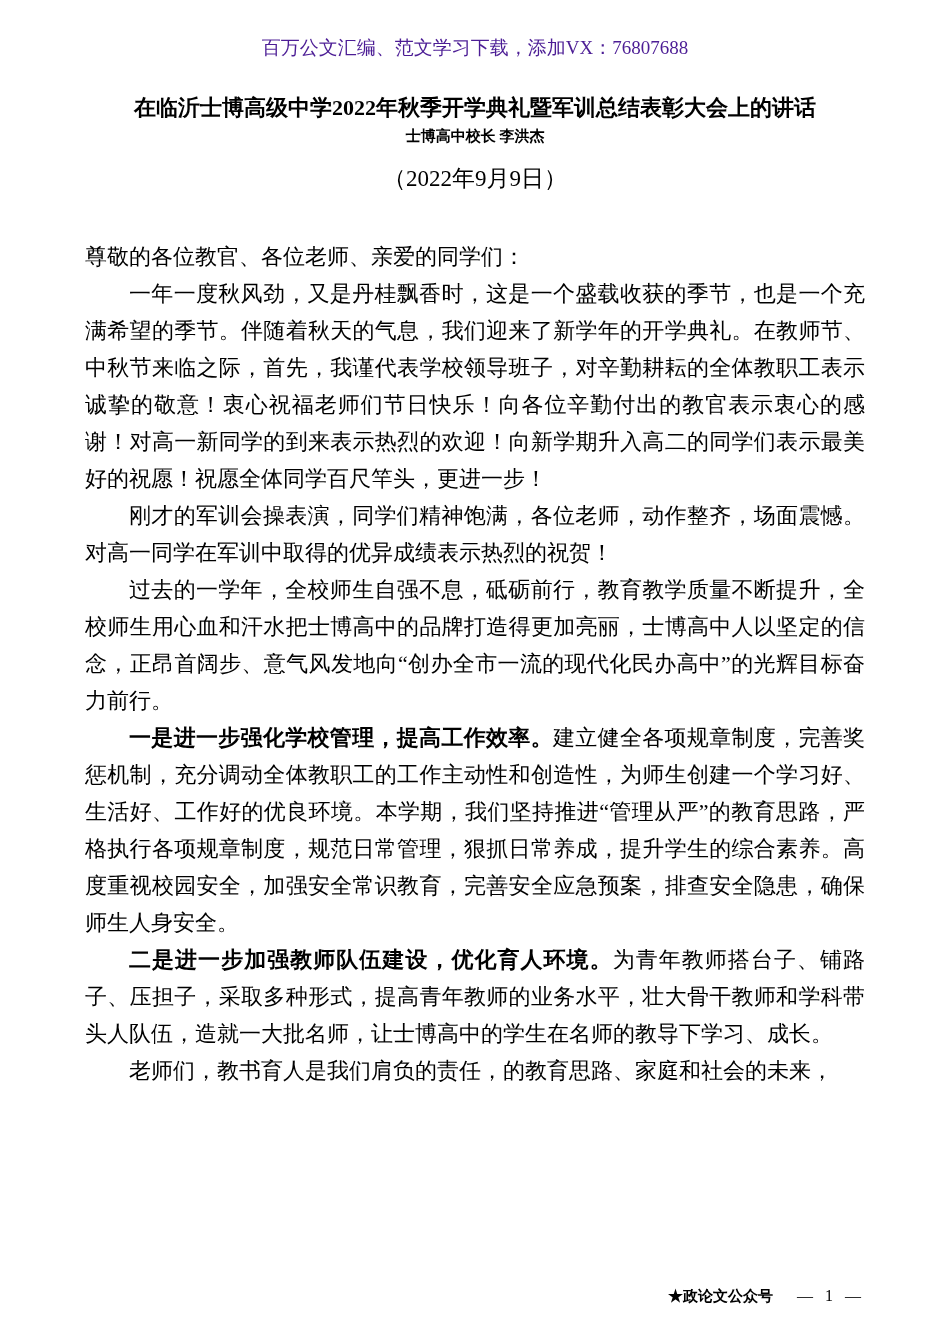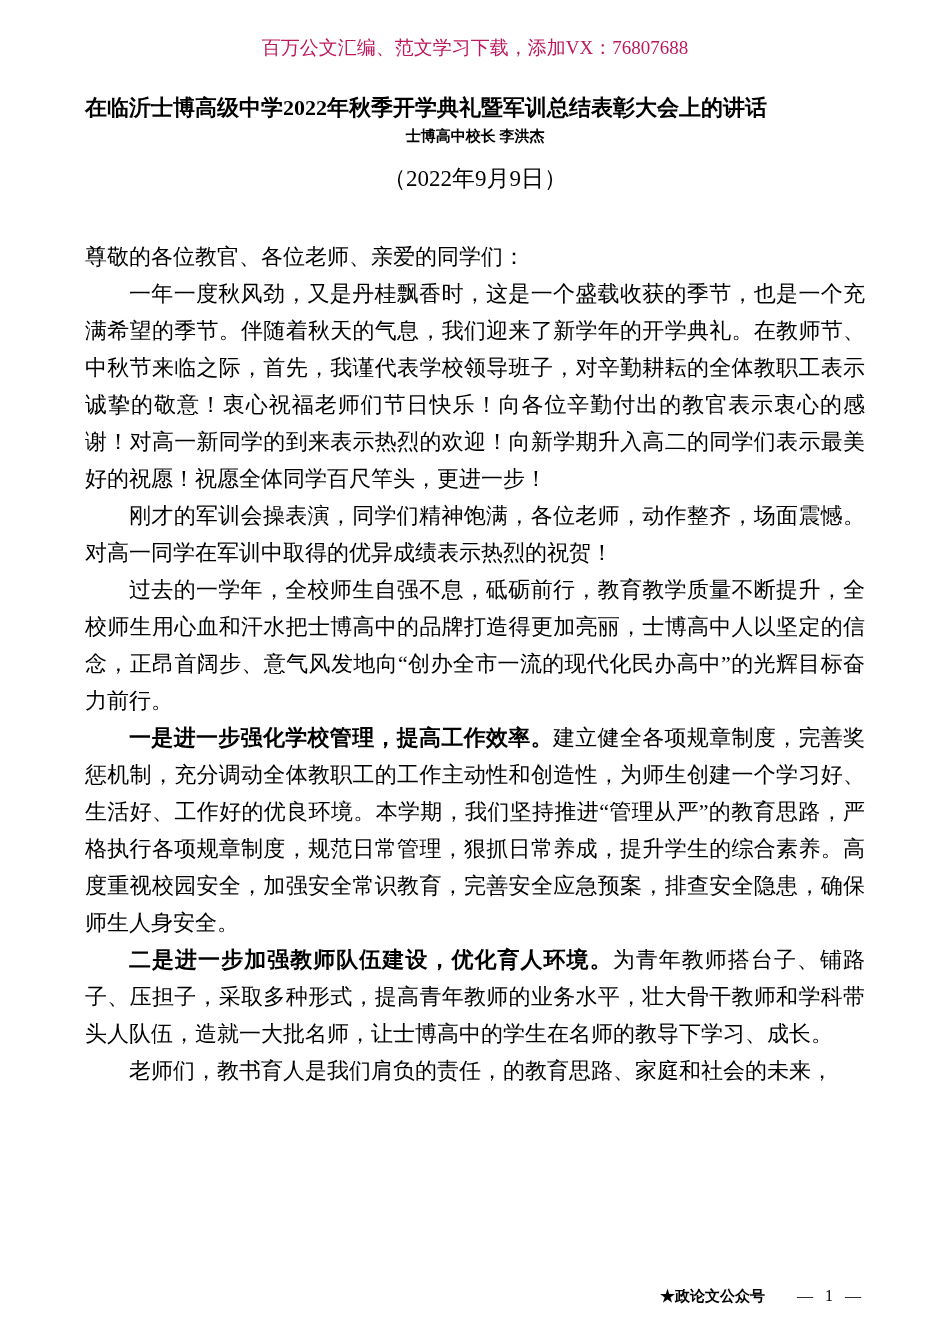--- a/index.html
+++ b/index.html
@@ -23,20 +23,21 @@
   }
   .notice {
     text-align: center;
     font-size: 19px;
     line-height: 24px;
     color: #e60000;
     font-weight: normal;
   }
   .title {
     margin: 34px 0 0 0;
+    text-align: center;
     font-size: 22px;
     line-height: 28px;
     font-weight: bold;
   }
   .subtitle {
     text-align: center;
     font-size: 15px;
     line-height: 28px;
     font-weight: bold;
   }
@@ -64,36 +65,36 @@
     font-weight: bold;
   }
   .footer {
     position: absolute;
     right: 85px;
     bottom: 38px;
     font-size: 15px;
     line-height: 20px;
     display: flex;
     align-items: baseline;
-    gap: 32px;
+    gap: 24px;
   }
   .footer .label {
     font-weight: bold;
   }
   .footer .pagenum {
     letter-spacing: 4px;
     font-size: 16px;
   }
 </style>
 </head>
 <body>
 
 <div class="page">
 
-  <div class="notice" style="color: #be185d;">百万公文汇编、范文学习下载，添加VX：76807688</div>
+  <div class="notice" style="color: #4c1d95;">百万公文汇编、范文学习下载，添加VX：76807688</div>
 
   <h1 class="title">在临沂士博高级中学2022年秋季开学典礼暨军训总结表彰大会上的讲话</h1>
 
   <div class="subtitle">士博高中校长 李洪杰</div>
 
   <div class="date">（2022年9月9日）</div>
 
   <div class="body-text">
       <p class="">尊敬的各位教官、各位老师、亲爱的同学们：</p>
       <p class="indent">一年一度秋风劲，又是丹桂飘香时，这是一个盛载收获的季节，也是一个充满希望的季节。伴随着秋天的气息，我们迎来了新学年的开学典礼。在教师节、中秋节来临之际，首先，我谨代表学校领导班子，对辛勤耕耘的全体教职工表示诚挚的敬意！衷心祝福老师们节日快乐！向各位辛勤付出的教官表示衷心的感谢！对高一新同学的到来表示热烈的欢迎！向新学期升入高二的同学们表示最美好的祝愿！祝愿全体同学百尺竿头，更进一步！</p>

